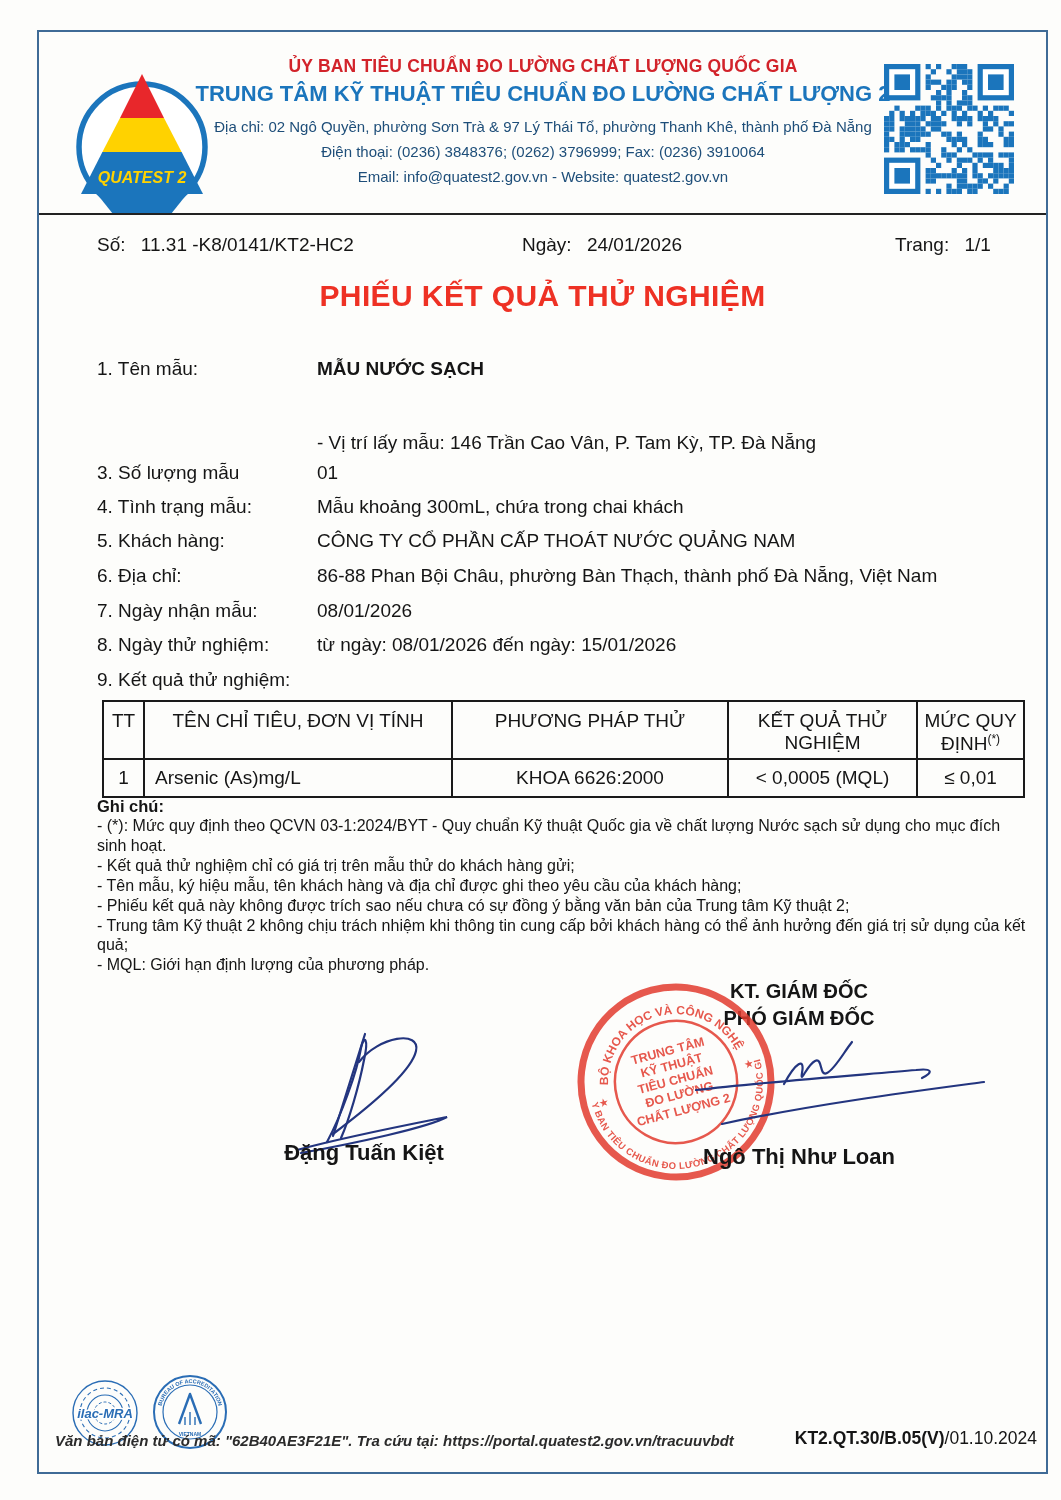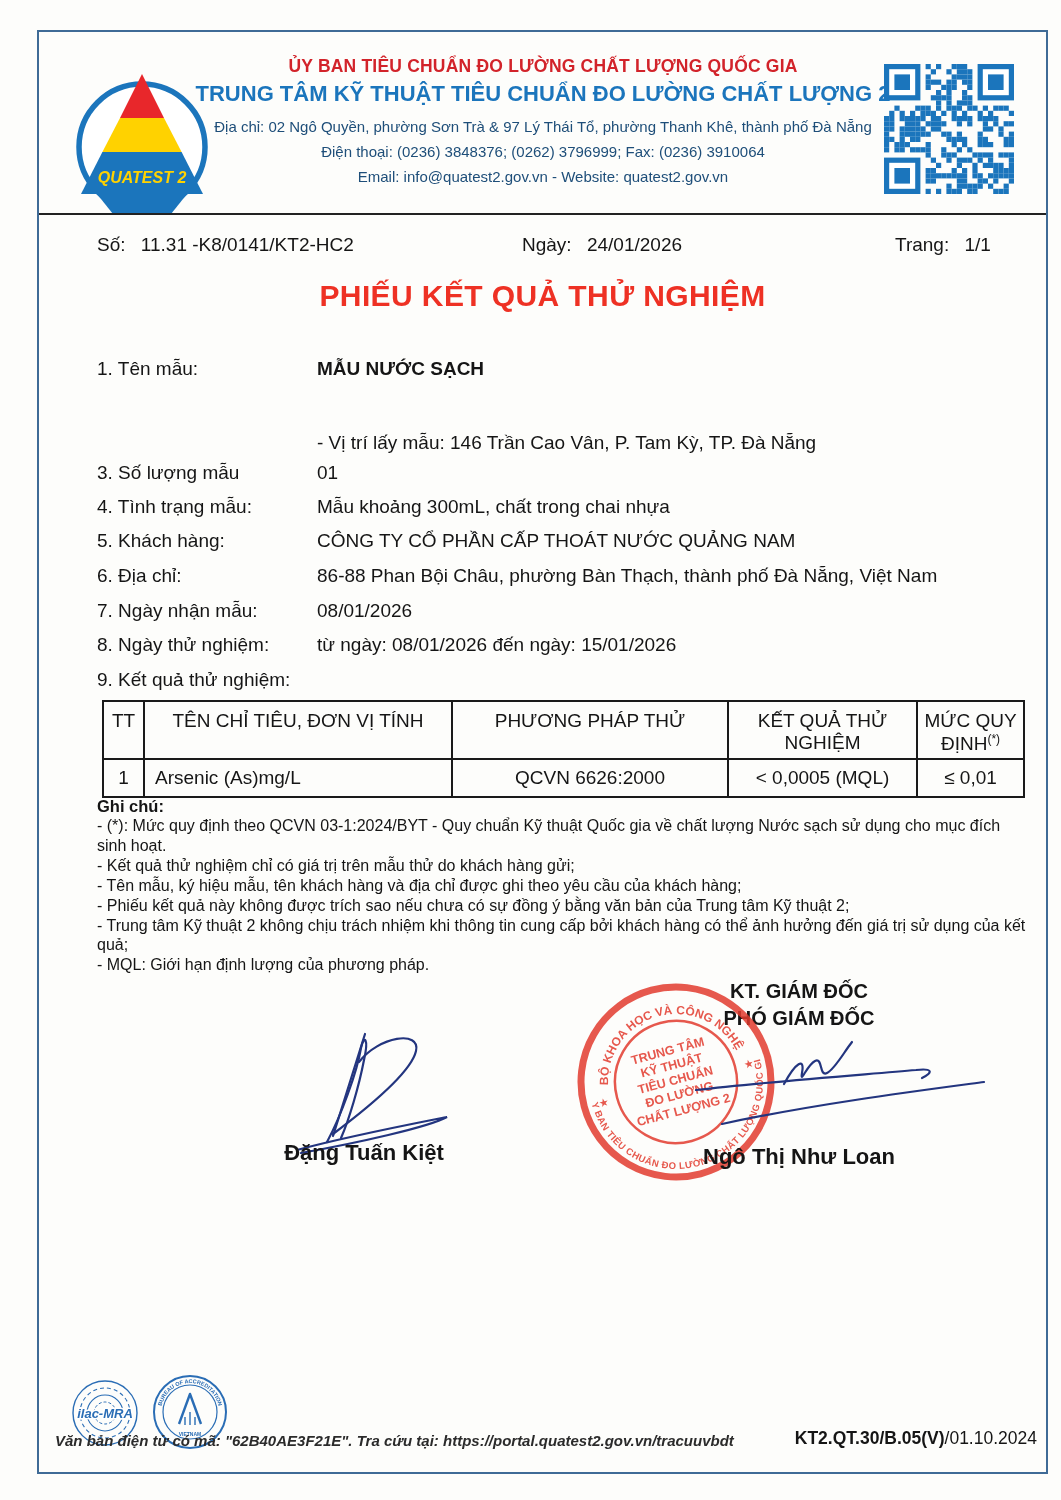--- a/index.html
+++ b/index.html
@@ -357,21 +357,21 @@
     <div class="doc-title">PHIẾU KẾT QUẢ THỬ NGHIỆM</div>
 
     <div class="field-row" style="top:326px;">
       <span class="flabel">1. Tên mẫu:</span><span class="bold">MẪU NƯỚC SẠCH</span>
     </div>
     <div class="sub-line" style="top:361px;margin-top:39px;">- Vị trí lấy mẫu: 146 Trần Cao Vân, P. Tam Kỳ, TP. Đà Nẵng</div>
     <div class="field-row" style="top:430px;">
       <span class="flabel">3. Số lượng mẫu</span><span>01</span>
     </div>
     <div class="field-row" style="top:464px;">
-      <span class="flabel">4. Tình trạng mẫu:</span><span>Mẫu khoảng 300mL, chất trong chai nhựa</span>
+      <span class="flabel">4. Tình trạng mẫu:</span><span>Mẫu khoảng 300mL, chứa trong chai khách</span>
     </div>
     <div class="field-row" style="top:498px;">
       <span class="flabel">5. Khách hàng:</span><span>CÔNG TY CỔ PHẦN CẤP THOÁT NƯỚC QUẢNG NAM</span>
     </div>
     <div class="field-row" style="top:533px;">
       <span class="flabel">6. Địa chỉ:</span><span>86-88 Phan Bội Châu, phường Bàn Thạch, thành phố Đà Nẵng, Việt Nam</span>
     </div>
     <div class="field-row" style="top:568px;">
       <span class="flabel">7. Ngày nhận mẫu:</span><span>08/01/2026</span>
     </div>
@@ -401,21 +401,21 @@
       </thead>
       <tbody>
         <tr>
           <td>1</td>
           <td class="td-name">
             <div class="name-unit">
               <span>Arsenic (As)</span>
               <span>mg/L</span>
             </div>
           </td>
-          <td>QCVN 6626:2000</td>
+          <td>KHOA 6626:2000</td>
           <td>&lt; 0,0005 (MQL)</td>
           <td>≤ 0,01</td>
         </tr>
       </tbody>
     </table>
 
     <div class="notes">
       <div class="notes-heading">Ghi chú:</div>
       <div>- (*): Mức quy định theo QCVN 03-1:2024/BYT - Quy chuẩn Kỹ thuật Quốc gia về chất lượng Nước sạch sử dụng cho mục đích sinh hoạt.</div>
       <div>- Kết quả thử nghiệm chỉ có giá trị trên mẫu thử do khách hàng gửi;</div>

